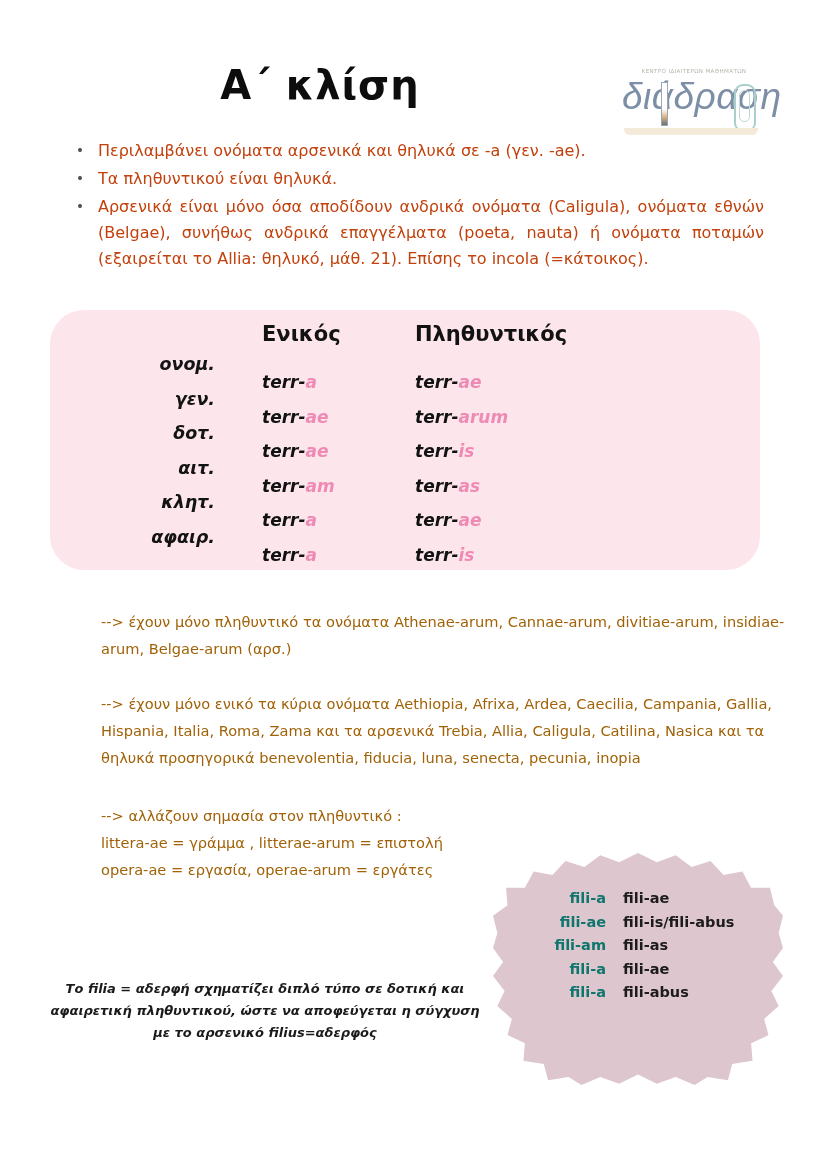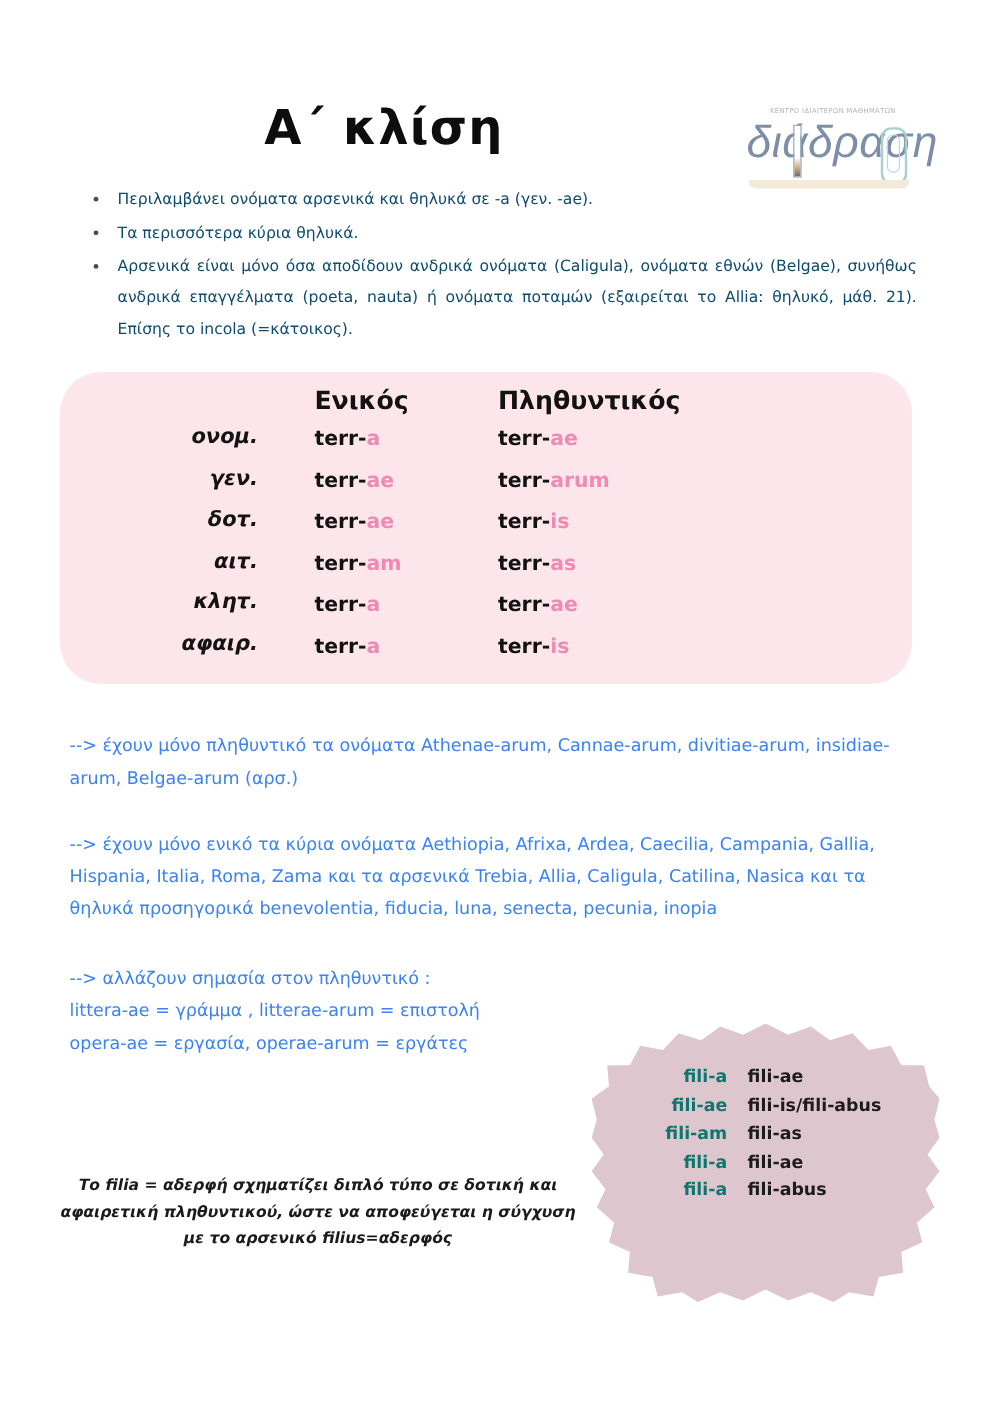--- a/index.html
+++ b/index.html
@@ -15,21 +15,20 @@
     color: #3a3a3a;
     overflow: hidden;
   }
 
   
   .header {
     position: absolute;
     left: 0; top: 0;
     width: 828px;
     height: 150px;
-    margin-top: 22px;
   }
   .page-title {
     position: absolute;
     left: 0; top: 62px;
     width: 640px;
     text-align: center;
     font-family: "DejaVu Sans", sans-serif;
     font-weight: 700;
     font-size: 40px;
     letter-spacing: 1px;
@@ -102,25 +101,25 @@
     width: 134px;
     height: 7px;
     background: #f3ead9;
     border-radius: 0 0 6px 6px;
   }
 
   
   .bullets {
     position: absolute;
     left: 74px;
-    top: 154px;
+    top: 138px;
     width: 690px;
-    font-size: 13px;
+    font-size: 16px;
     line-height: 26px;
-    color: #0c4a6e;
+    color: #c2410c;
   }
   .bullet-row {
     position: relative;
     padding-left: 24px;
     margin-bottom: 2px;
     text-align: justify;
   }
   .bullet-row.last { text-align: justify; }
   .bullet-dot {
     position: absolute;
@@ -168,37 +167,39 @@
     width: 165px;
     text-align: right;
     font-family: "DejaVu Sans", sans-serif;
     font-weight: 700;
     font-size: 17.5px;
     font-style: italic;
     color: #131313;
   }
   .form {
     position: absolute;
-    top: 2px;
+    top: 18px;
     font-family: "DejaVu Sans", sans-serif;
     font-weight: 700;
     font-size: 17px;
     color: #121212;
     white-space: nowrap;
+    font-style: italic;
   }
   .form.sg { left: 212px; }
   .form.pl { left: 365px; }
   .suffix { color: #ef8ab4; }
 
   
   .note {
     position: absolute;
     font-size: 14.6px;
     line-height: 27px;
-    color: #3b82f6;
+    color: #a16207;
+    margin-left: 43px;
   }
   .note-1 { left: 58px; top: 608px; width: 700px; }
   .note-2 { left: 58px; top: 690px; width: 700px; }
   .note-3 { left: 58px; top: 802px; width: 520px; }
 
   
   .starburst {
     position: absolute;
     left: 493px;
     top: 853px;
@@ -280,21 +281,21 @@
   </div>
 </div>
 
 <div class="bullets">
   <div class="bullet-row">
     <span class="bullet-dot"></span>
     <span>Περιλαμβάνει ονόματα αρσενικά και θηλυκά σε -a (γεν. -ae).</span>
   </div>
   <div class="bullet-row">
     <span class="bullet-dot"></span>
-    <span>Τα περισσότερα κύρια θηλυκά.</span>
+    <span>Τα πληθυντικού είναι θηλυκά.</span>
   </div>
   <div class="bullet-row last">
     <span class="bullet-dot"></span>
     <span>Αρσενικά είναι μόνο όσα αποδίδουν ανδρικά ονόματα (Caligula), ονόματα εθνών (Belgae), συνήθως ανδρικά επαγγέλματα (poeta, nauta) ή ονόματα ποταμών (εξαιρείται το Allia: θηλυκό, μάθ. 21).  Επίσης το incola (=κάτοικος).</span>
   </div>
 </div>
 
 <div class="decl-card">
   <div class="decl-head sg">Ενικός</div>
   <div class="decl-head pl">Πληθυντικός</div>

